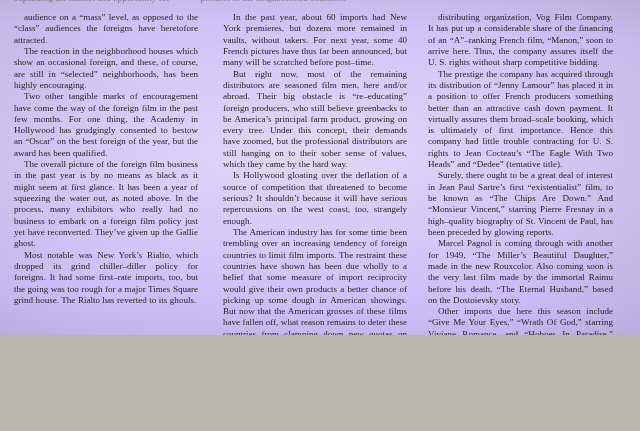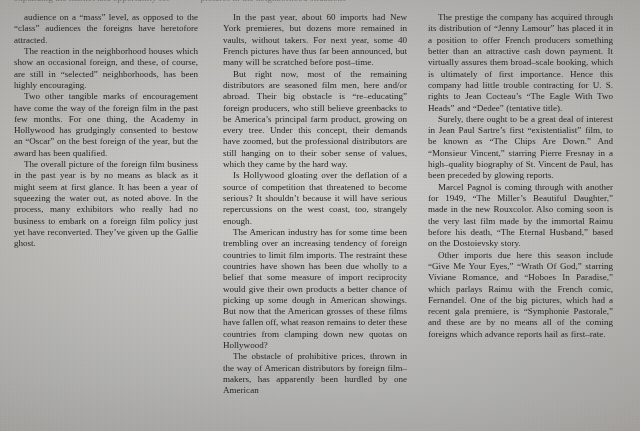--- a/index.html
+++ b/index.html
@@ -3,23 +3,23 @@
 <meta charset="utf-8">
 <style>
   html, body {
     margin: 0;
     padding: 0;
     background: #b9b6ad;
   }
   #page {
     position: relative;
     width: 640px;
-    height: 431px;
+    height: 335px;
     overflow: hidden;
-    background: #a3a3a3;
+    background: #c4b5fd;
     font-family: "Liberation Serif", "DejaVu Serif", serif;
     color: #242321;
   }
   
   #paper-texture {
     position: absolute;
     inset: 0;
     pointer-events: none;
     background:
       radial-gradient(ellipse 120% 90% at 48% 45%, rgba(255,253,246,0.50) 0%, rgba(255,253,246,0.16) 52%, rgba(120,114,100,0.00) 78%),
@@ -95,35 +95,37 @@
     <span class="gap1"></span>
     <span class="seg">pictures in the neighborhood situations</span>
   </div>
 
   <div class="column" id="col1">
     <div class="col-inner">
       <p>audience on a “mass” level, as opposed to the “class” audiences the foreigns have heretofore attracted.</p>
       <p>The reaction in the neighborhood houses which show an occasional foreign, and these, of course, are still in “selected” neighborhoods, has been highly encouraging.</p>
       <p>Two other tangible marks of encouragement have come the way of the foreign film in the past few months. For one thing, the Academy in Hollywood has grudgingly consented to bestow an “Oscar” on the best foreign of the year, but the award has been qualified.</p>
       <p>The overall picture of the foreign film business in the past year is by no means as black as it might seem at first glance. It has been a year of squeezing the water out, as noted above. In the process, many exhibitors who really had no business to embark on a foreign film policy just yet have reconverted. They’ve given up the Gallie ghost.</p>
+      <p>Most notable was New York’s Rialto, which dropped its grind chiller–diller policy for foreigns. It had some first–rate imports, too, but the going was too rough for a major Times Square grind house. The Rialto has reverted to its ghouls.</p>
     </div>
   </div>
 
   <div class="column" id="col2">
     <div class="col-inner">
       <p>In the past year, about 60 imports had New York premieres, but dozens more remained in vaults, without takers. For next year, some 40 French pictures have thus far been announced, but many will be scratched before post–time.</p>
       <p>But right now, most of the remaining distributors are seasoned film men, here and/or abroad. Their big obstacle is “re–educating” foreign producers, who still believe greenbacks to be America’s principal farm product, growing on every tree. Under this concept, their demands have zoomed, but the professional distributors are still hanging on to their sober sense of values, which they came by the hard way.</p>
       <p>Is Hollywood gloating over the deflation of a source of competition that threatened to become serious? It shouldn’t because it will have serious repercussions on the west coast, too, strangely enough.</p>
       <p>The American industry has for some time been trembling over an increasing tendency of foreign countries to limit film imports. The restraint these countries have shown has been due wholly to a belief that some measure of import reciprocity would give their own products a better chance of picking up some dough in American showings. But now that the American grosses of these films have fallen off, what reason remains to deter these countries from clamping down new quotas on Hollywood?</p>
       <p>The obstacle of prohibitive prices, thrown in the way of American distributors by foreign film–makers, has apparently been hurdled by one American</p>
     </div>
   </div>
 
   <div class="column" id="col3">
     <div class="col-inner">
+      <p>distributing organization, Vog Film Company. It has put up a considerable share of the financing of an “A”–ranking French film, “Manon,” soon to arrive here. Thus, the company assures itself the U. S. rights without sharp competitive bidding.</p>
       <p>The prestige the company has acquired through its distribution of “Jenny Lamour” has placed it in a position to offer French producers something better than an attractive cash down payment. It virtually assures them broad–scale booking, which is ultimately of first importance. Hence this company had little trouble contracting for U. S. rights to Jean Cocteau’s “The Eagle With Two Heads” and “Dedee” (tentative title).</p>
       <p>Surely, there ought to be a great deal of interest in Jean Paul Sartre’s first “existentialist” film, to be known as “The Chips Are Down.” And “Monsieur Vincent,” starring Pierre Fresnay in a high–quality biography of St. Vincent de Paul, has been preceded by glowing reports.</p>
       <p>Marcel Pagnol is coming through with another for 1949, “The Miller’s Beautiful Daughter,” made in the new Rouxcolor. Also coming soon is the very last film made by the immortal Raimu before his death, “The Eternal Husband,” based on the Dostoievsky story.</p>
       <p>Other imports due here this season include “Give Me Your Eyes,” “Wrath Of God,” starring Viviane Romance, and “Hoboes In Paradise,” which parlays Raimu with the French comic, Fernandel. One of the big pictures, which had a recent gala premiere, is “Symphonie Pastorale,” and these are by no means all of the coming foreigns which advance reports hail as first–rate.</p>
     </div>
   </div>
 
   <div id="grain"></div>
 </div>
 

